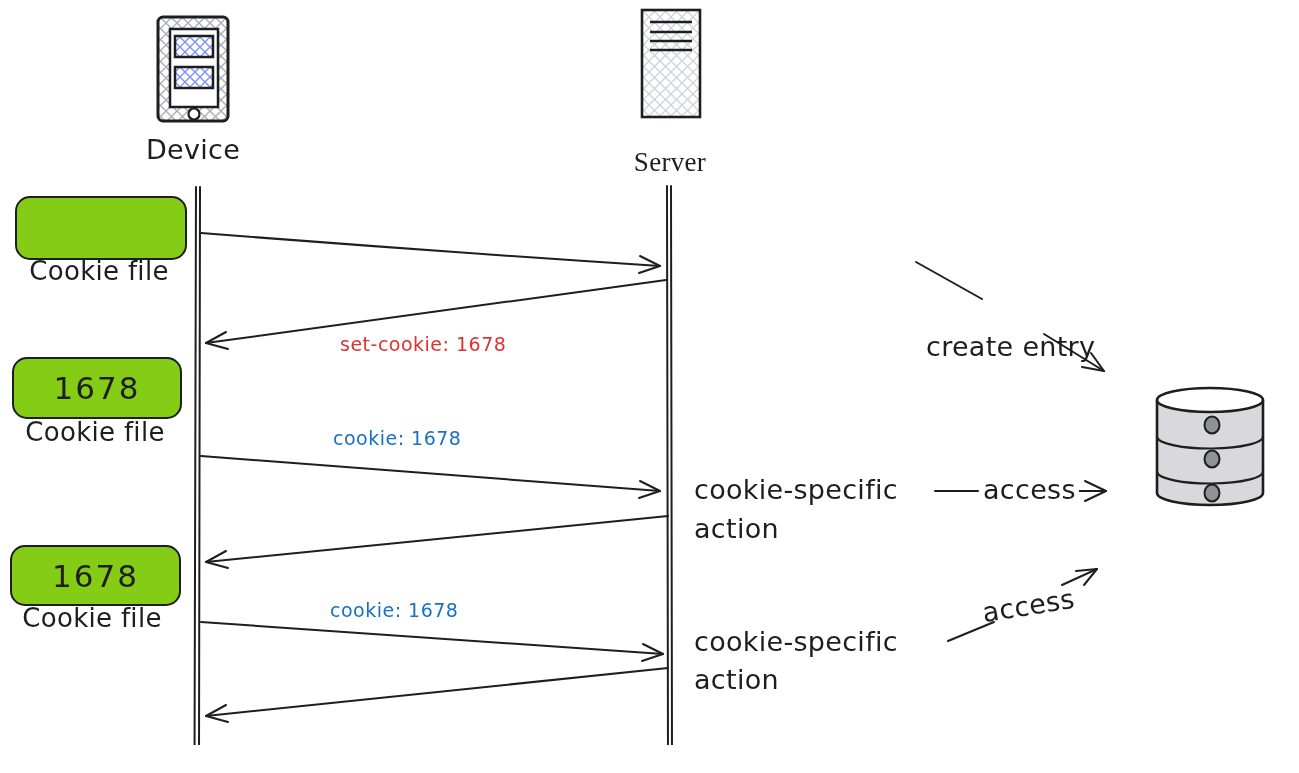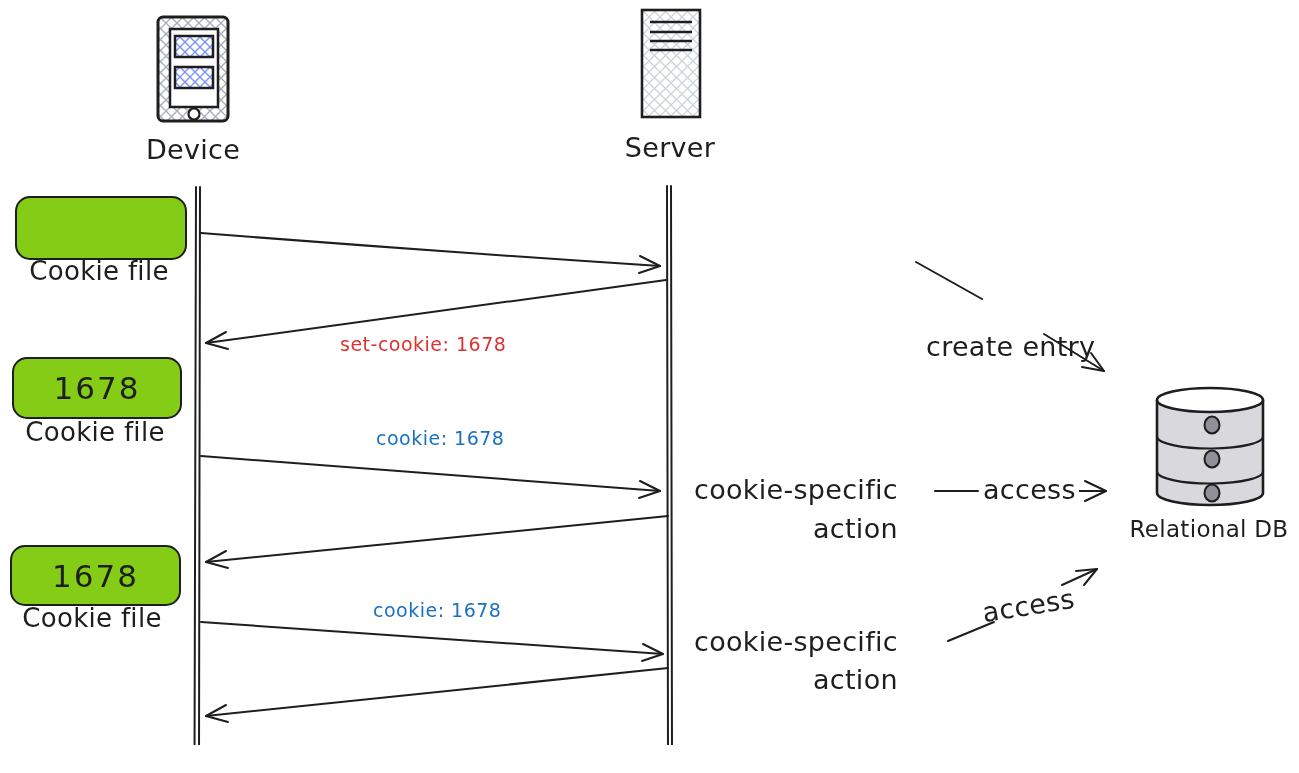--- a/index.html
+++ b/index.html
@@ -3,21 +3,20 @@
 <meta charset="utf-8">
 <style>
   html,body { margin:0; padding:0; background:#ffffff; }
   .canvas {
     position:relative;
     width:1299px; height:745px;
     background:#ffffff;
     font-family:"DejaVu Sans", sans-serif;
     color:#1e1e1e;
     overflow:hidden;
-    text-align:right;
   }
   .layer { position:absolute; left:0; top:0; }
   .lbl {
     position:absolute;
     white-space:nowrap;
     color:#1e1e1e;
     font-family:"DejaVu Sans", sans-serif;
     letter-spacing:0.3px;
     line-height:1.15;
   }
@@ -26,21 +25,21 @@
     position:absolute;
     border:2.5px solid #1e1e1e;
     border-radius:15px;
     background:#84cc16;
     display:flex; align-items:center; justify-content:center;
     font-size:31px; letter-spacing:2px;
   }
   .cookie-label { font-size:26px; transform:translateX(-50%); }
   .msg { font-size:19px; letter-spacing:0.5px; }
   .red  { color:#e03131; }
-  .blue { color:#1971c2;margin-left:43px; }
+  .blue { color:#1971c2; }
   .note { font-size:27px; }
   .note-line { white-space:nowrap; }
   .db-label { font-size:23px; transform:translateX(-50%); }
   svg { display:block; }
 </style>
 </head>
 <body>
 
 <div class="canvas">
 
@@ -142,21 +141,21 @@
       <path d="M11,57 A53,12 0 0 0 117,56" stroke="#1e1e1e" stroke-width="2.2" fill="none"></path>
       <path d="M11,92 A53,12 0 0 0 117,91" stroke="#1e1e1e" stroke-width="2.2" fill="none"></path>
       <ellipse cx="64" cy="20" rx="53" ry="12" fill="#ffffff" stroke="#1e1e1e" stroke-width="2.6"></ellipse>
       <ellipse cx="66" cy="45" rx="7.5" ry="8.5" fill="#909098" stroke="#1e1e1e" stroke-width="2"></ellipse>
       <ellipse cx="66" cy="79" rx="7.5" ry="8.5" fill="#909098" stroke="#1e1e1e" stroke-width="2"></ellipse>
       <ellipse cx="66" cy="113" rx="7.5" ry="8.5" fill="#909098" stroke="#1e1e1e" stroke-width="2"></ellipse>
     </svg>
   </div>
 
   <div class="lbl actor-label" style="left:193px; top:134px;">Device</div>
-  <div class="lbl actor-label" style="left:670px; top:132px;">Server</div>
+  <div class="lbl actor-label" style="left:670px; top:147px;font-family:Liberation Serif, serif;">Server</div>
 
   <div class="cookie-box" style="left:15px; top:196px; width:168px; height:60px;">
     <span></span>
   </div>
   <div class="lbl cookie-label" style="left:99px; top:257px;">Cookie file</div>
 
   <div class="cookie-box" style="left:12px; top:357px; width:166px; height:58px;">
     <span>1678</span>
   </div>
   <div class="lbl cookie-label" style="left:95px; top:418px;">Cookie file</div>
@@ -182,15 +181,14 @@
 
   <div class="lbl note" style="left:980px; top:474px; background:#ffffff; padding:0 3px;">access</div>
 
   <div class="lbl note" style="left:694px; top:623px; line-height:1.4;">
     <div class="note-line">cookie-specific</div>
     <div class="note-line">action</div>
   </div>
 
   <div class="lbl note" style="left:982px; top:590px; transform:rotate(-9deg);">access</div>
 
-  <div class="lbl db-label" style="left:1209px; top:516px;">Relational DB</div>
 
 </div>
 
 </body></html>

